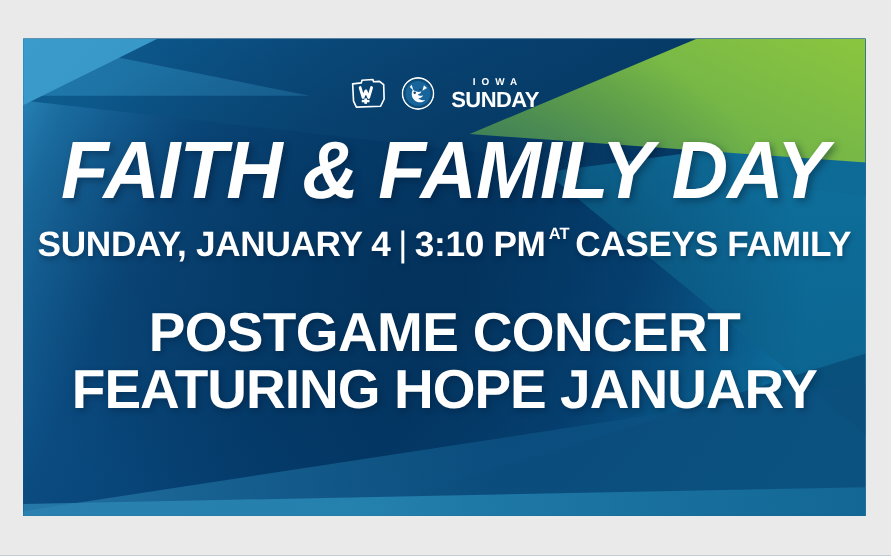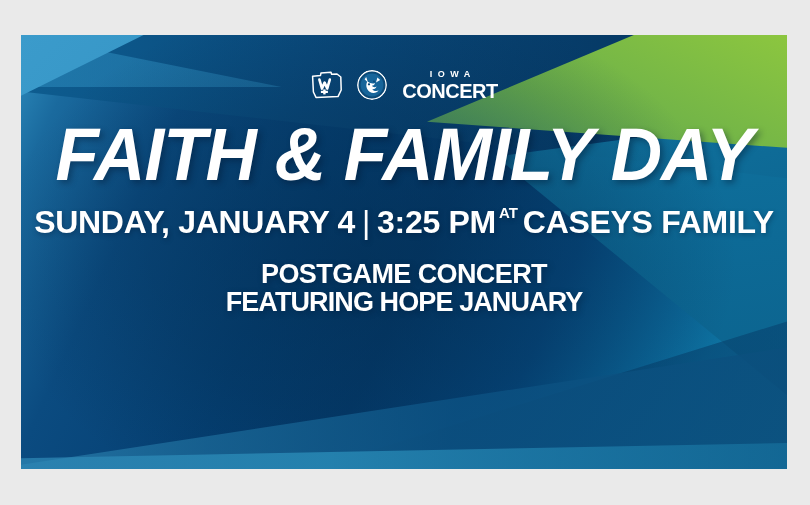--- a/index.html
+++ b/index.html
@@ -171,25 +171,25 @@
   }
   .datetime .sep { padding:0 7px; font-weight:normal; }
   .datetime .small-at {
     font-size:15px;
     padding:0 5px 0 3px;
     letter-spacing:0;
   }
 
   
   .concert {
-    margin-top:20px;
+    margin-top:36px;
     color:#ffffff;
     text-align:center;
     font-weight:bold;
-    font-size:27px;
+    font-size:50px;
     line-height:1.03;
     letter-spacing:-0.6px;
     text-shadow:2px 2px 6px rgba(0,20,45,.38);
     white-space:nowrap;
   }
   .concert .l2 { letter-spacing:-0.9px; }
 </style>
 </head>
 <body>
 
@@ -231,30 +231,30 @@
                    C17.4 19.4 19.0 18.4 19.6 16.6
                    C17.8 17.6 15.8 17.2 14.8 15.8
                    C16.6 15.6 17.8 14.6 18.0 13.0
                    C16.0 14.0 13.0 13.6 10.4 11.6 Z" fill="#ffffff"></path>
           <circle cx="12.0" cy="14.3" r="1.15" fill="#0c4a78"></circle>
           <circle cx="17.0" cy="11.4" r="0.9" fill="#0c4a78"></circle>
         </svg>
 
         <div class="wordmark">
           <span class="wordmark-iowa">IOWA</span>
-          <span class="wordmark-wolves">CONCERT</span>
+          <span class="wordmark-wolves">SUNDAY</span>
         </div>
       </div>
 
       <div class="headline">FAITH &amp; FAMILY DAY</div>
 
       <div class="datetime">
         <span>SUNDAY, JANUARY 4</span>
         <span class="sep">|</span>
-        <span>3:25 PM</span>
+        <span>3:10 PM</span>
         <span class="small-at">AT</span>
         <span>CASEYS FAMILY</span>
       </div>
 
       <div class="concert">
         <div class="l1">POSTGAME CONCERT</div>
         <div class="l2">FEATURING HOPE JANUARY</div>
       </div>
 
     </div>

